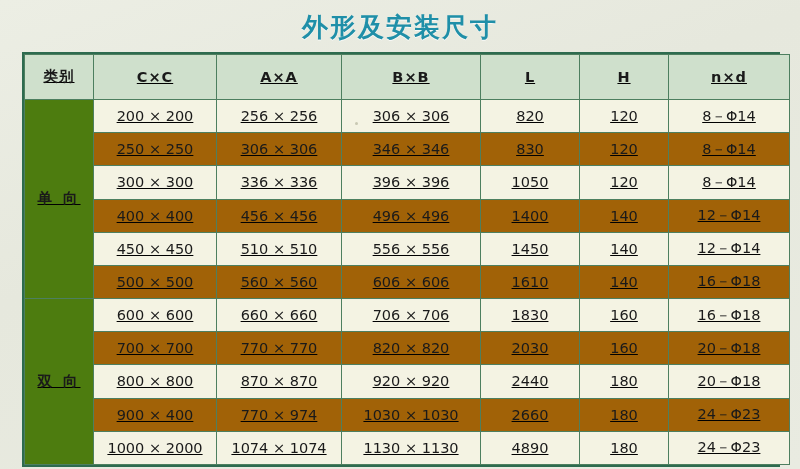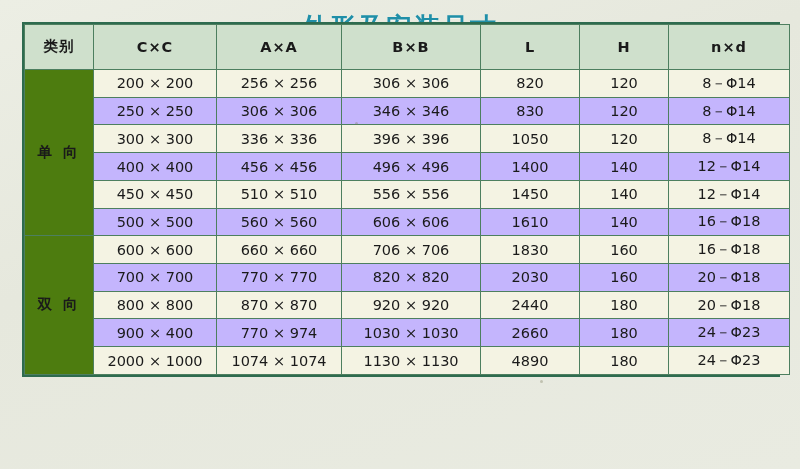--- a/index.html
+++ b/index.html
@@ -27,27 +27,28 @@
     text-align: center;
     color: #1f8fa8;
     font-size: 26px;
     font-weight: bold;
     letter-spacing: 2px;
     font-family: "DejaVu Sans", sans-serif;
     text-shadow: 0 1px 0 rgba(255,255,255,0.7);
   }
   .table-wrap {
     position: absolute;
-    top: 22px;
+    top: 52px;
     left: 22px;
     width: 758px;
-    height: 355px;
+    height: 415px;
     border: 2px solid #2e6b4f;
     box-sizing: border-box;
     background: #f3f2e2;
+    text-decoration: underline;
   }
   table.spec {
     border-collapse: collapse;
     width: 100%;
     height: 100%;
     table-layout: fixed;
   }
   table.spec td {
     border: 1px solid #4d7f5f;
     text-align: center;
@@ -71,21 +72,21 @@
     letter-spacing: 3px;
     line-height: 1.9;
   }
   .cat-head {
     line-height: 1.35;
   }
   .body-cell {
     background: #f4f3e3;
   }
   .row-even .body-cell {
-    background: #c4b5fd;
+    background: #a16207;
   }
   .col-cat { width: 68px; }
   .col-cc  { width: 122px; }
   .col-aa  { width: 124px; }
   .col-bb  { width: 138px; }
   .col-l   { width: 98px; }
   .col-h   { width: 88px; }
   .col-nd  { width: 120px; }
   .speck {
     position: absolute;
@@ -192,21 +193,21 @@
         </tr>
         <tr class="row-even">
           <td class="body-cell">900 × 400</td>
           <td class="body-cell">770 × 974</td>
           <td class="body-cell">1030 × 1030</td>
           <td class="body-cell">2660</td>
           <td class="body-cell">180</td>
           <td class="body-cell">24－Φ23</td>
         </tr>
         <tr>
-          <td class="body-cell">2000 × 1000</td>
+          <td class="body-cell">1000 × 2000</td>
           <td class="body-cell">1074 × 1074</td>
           <td class="body-cell">1130 × 1130</td>
           <td class="body-cell">4890</td>
           <td class="body-cell">180</td>
           <td class="body-cell">24－Φ23</td>
         </tr>
 
       </tbody>
     </table>
   </div>

